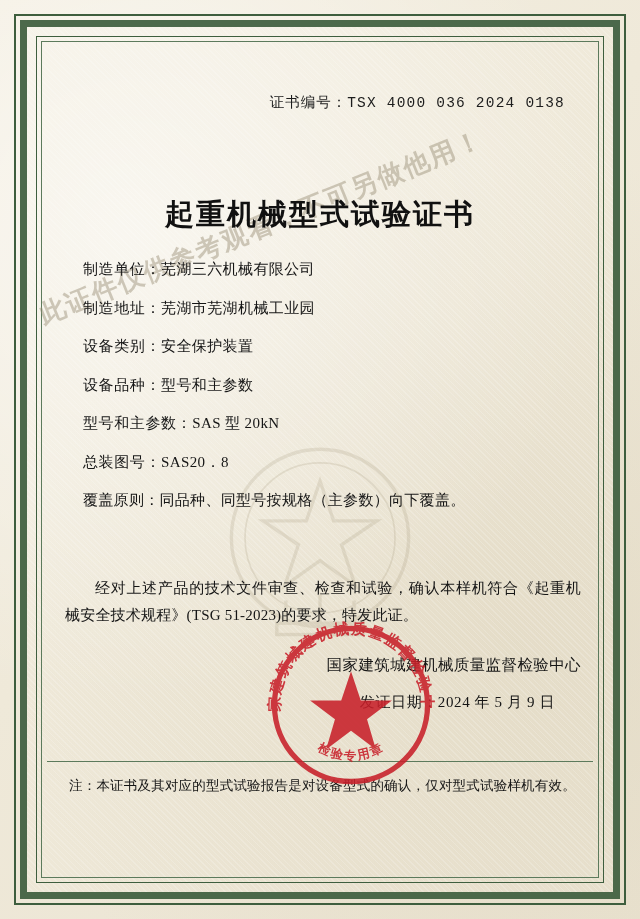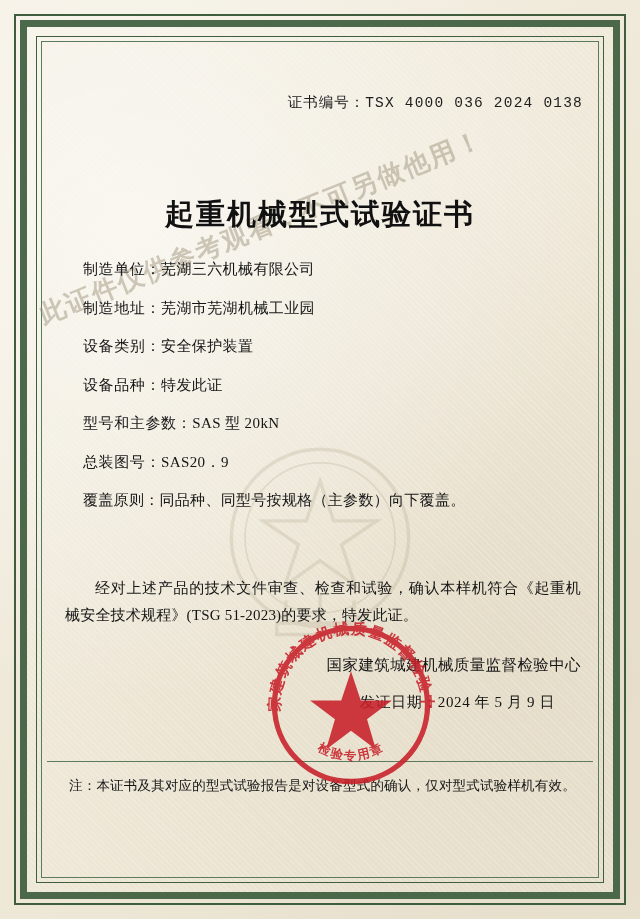--- a/index.html
+++ b/index.html
@@ -128,21 +128,21 @@
   
   .content {
     position: absolute;
     left: 55px;
     top: 55px;
     right: 55px;
     bottom: 55px;
   }
   .cert-no {
     position: absolute;
-    right: 2px;
+    right: 20px;
     top: 38px;
     font-size: 14.5px;
     color: #1d1d1d;
     letter-spacing: 0.5px;
     white-space: nowrap;
   }
   .cert-no .label { letter-spacing: 1px; }
   .cert-no .value {
     font-family: "Liberation Mono", "DejaVu Sans Mono", monospace;
     letter-spacing: 1.2px;
@@ -281,27 +281,27 @@
       <div class="field">
         <span class="flabel">制造单位：</span><span class="fvalue">芜湖三六机械有限公司</span>
       </div>
       <div class="field">
         <span class="flabel">制造地址：</span><span class="fvalue">芜湖市芜湖机械工业园</span>
       </div>
       <div class="field">
         <span class="flabel">设备类别：</span><span class="fvalue">安全保护装置</span>
       </div>
       <div class="field">
-        <span class="flabel">设备品种：</span><span class="fvalue">特发此证</span>
+        <span class="flabel">设备品种：</span><span class="fvalue">型号和主参数</span>
       </div>
       <div class="field">
         <span class="flabel">型号和主参数：</span><span class="fvalue">SAS 型 20kN</span>
       </div>
       <div class="field">
-        <span class="flabel">总装图号：</span><span class="fvalue">SAS20．9</span>
+        <span class="flabel">总装图号：</span><span class="fvalue">SAS20．8</span>
       </div>
       <div class="coverage">覆盖原则：同品种、同型号按规格（主参数）向下覆盖。</div>
     </div>
 
     <div class="paragraph">经对上述产品的技术文件审查、检查和试验，确认本样机符合《起重机械安全技术规程》(TSG 51-2023)的要求，特发此证。</div>
 
     <div class="issuer">国家建筑城建机械质量监督检验中心</div>
 
     <div class="issue-date">
       <span>发证日期：</span><span>2024 年 5 月 9 日</span>

